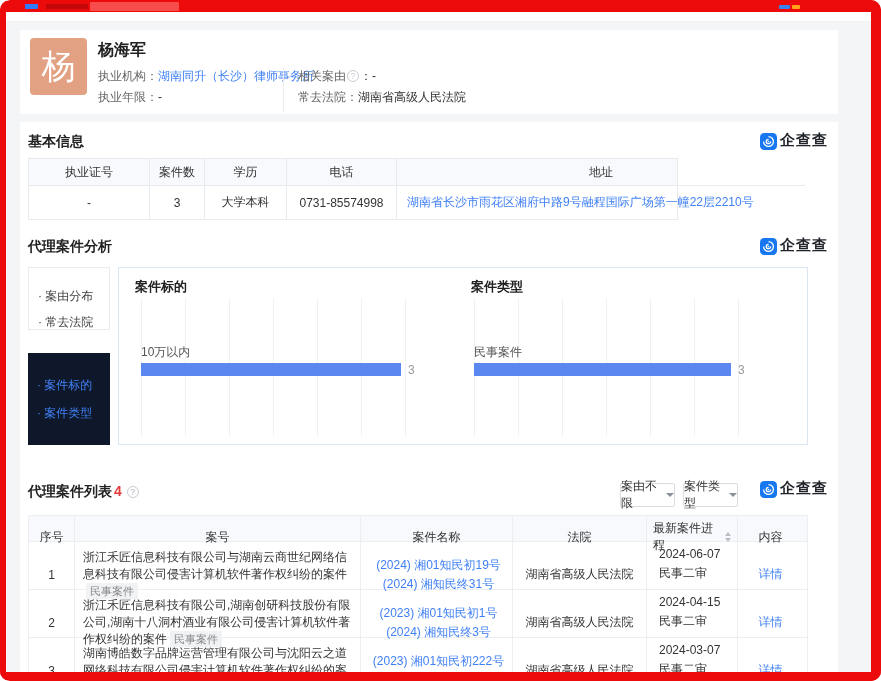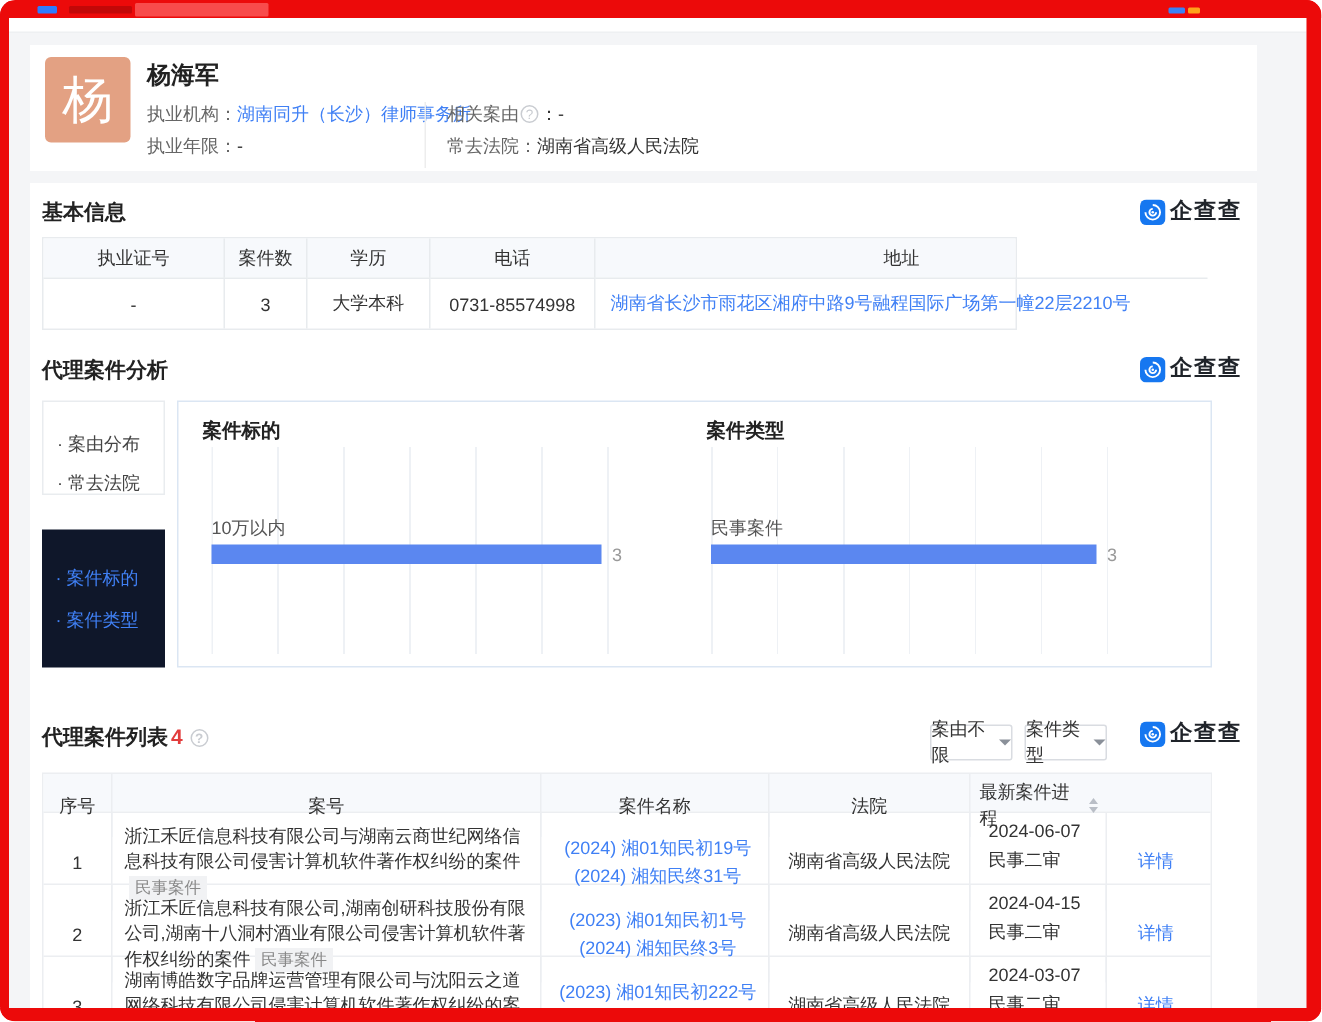--- a/index.html
+++ b/index.html
@@ -199,20 +199,21 @@
         <div class="lcell">案号</div>
         <div class="lcell">案件名称</div>
         <div class="lcell">法院</div>
         <div class="lcell">
             <span>最新案件进程</span>
             <span class="sort">
               <i class="up"></i>
               <i class="dn"></i>
             </span>
           </div>
+        <div class="lcell">内容</div>
       </div>
 
       <div class="lrow body">
         <div class="lcell">1</div>
         <div class="lcell name"><span>浙江禾匠信息科技有限公司与湖南云商世纪网络信息科技有限公司侵害计算机软件著作权纠纷的案件</span><span class="badge">民事案件</span></div>
         <div class="lcell nos">
           <span class="lnk">(2024) 湘01知民初19号</span>
           <span class="lnk">(2024) 湘知民终31号</span>
         </div>
         <div class="lcell">湖南省高级人民法院</div>

